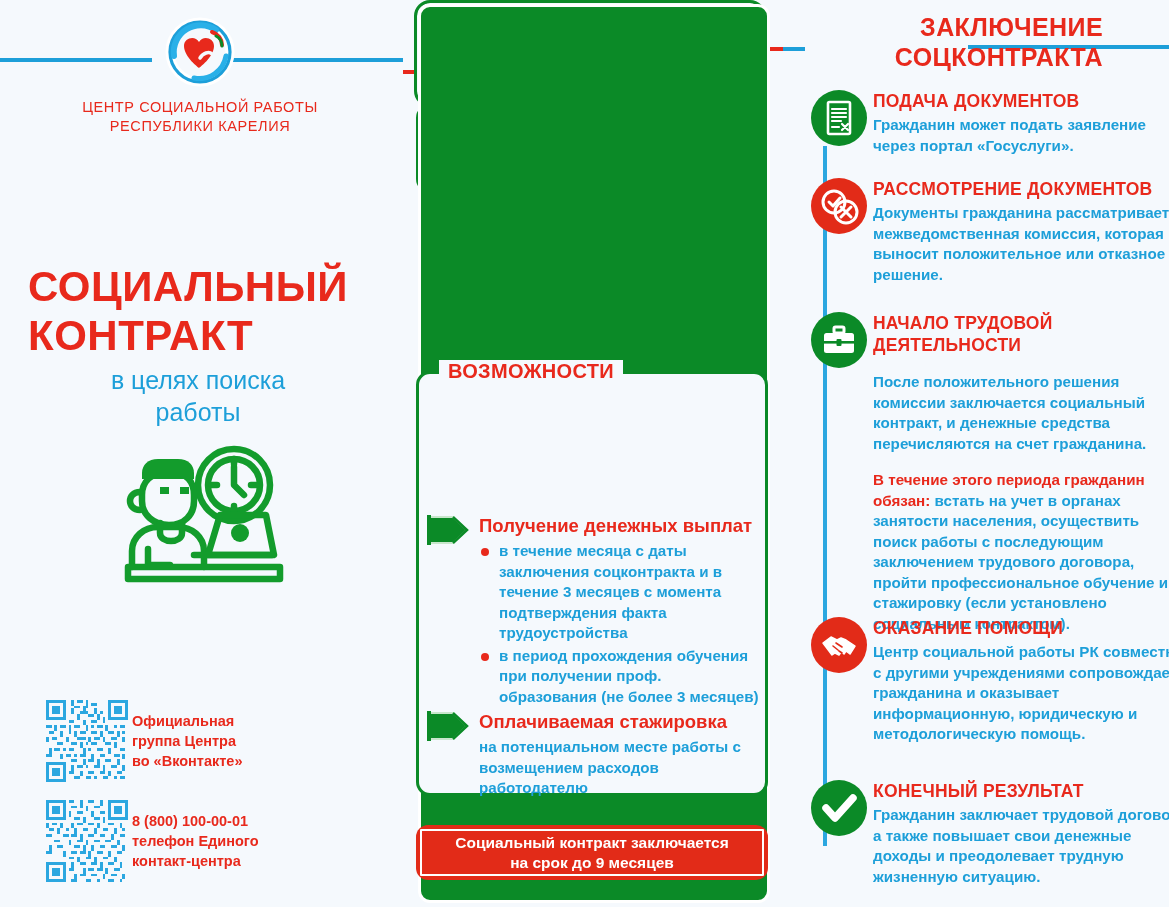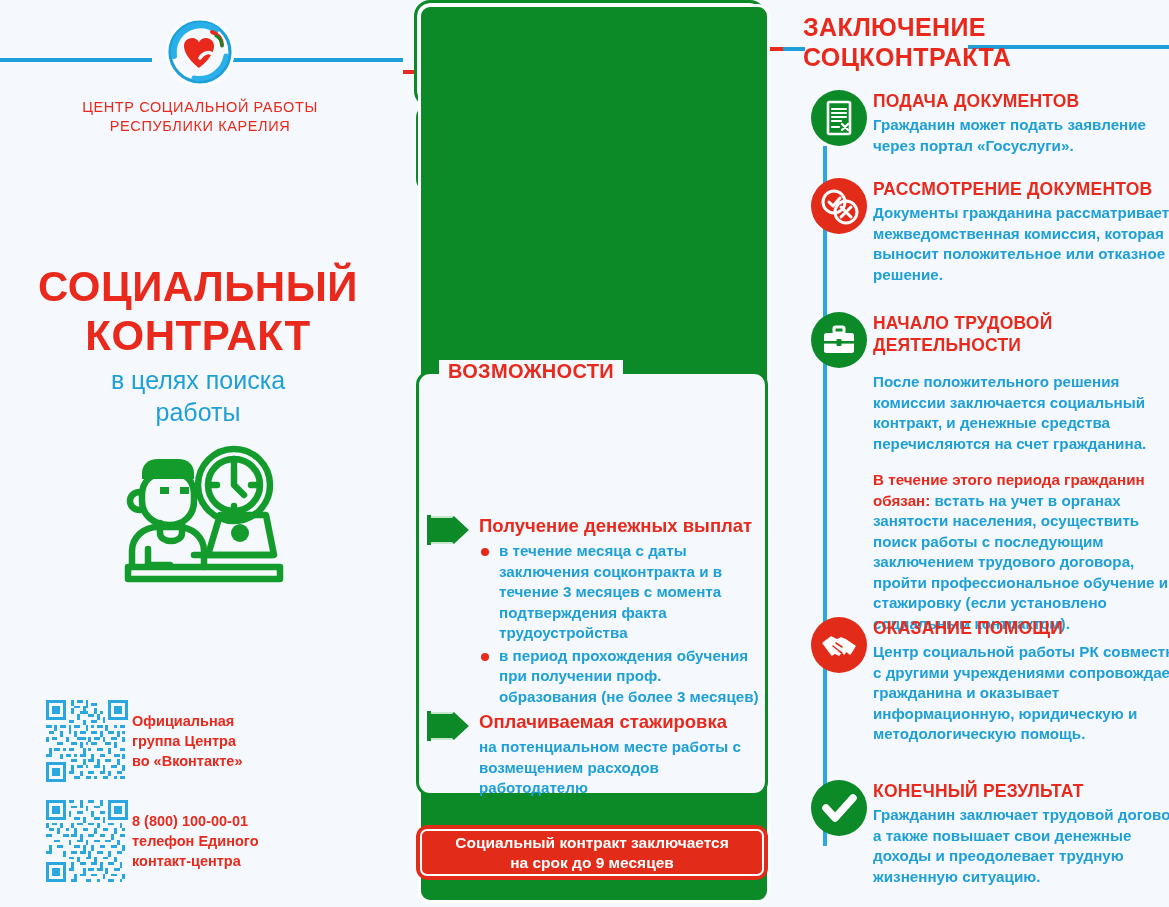--- a/index.html
+++ b/index.html
@@ -23,24 +23,24 @@
   
   .logo-wrap { position: absolute; left: 40px; top: 16px; width: 320px; text-align: center; }
   .logo-mark { width: 80px; height: 76px; margin: 0 auto; }
   .logo-text { margin-top: 6px; color: #e8291c; font-size: 14.5px; letter-spacing: 0.6px; line-height: 19px; }
 
   
   .hdr-mid { position: absolute; left: 423px; top: 28px; width: 340px; text-align: right; }
   .hdr-mid .l1 { color: #1d9fd9; font-size: 25px; font-weight: bold; letter-spacing: 0.4px; }
   .hdr-mid .l2 { color: #e8291c; font-size: 17px; font-weight: bold; margin-top: 3px; }
   .hdr-right { position: absolute; left: 803px; top: 12px; width: 300px; }
-  .hdr-right .l1, .hdr-right .l2 { color: #e8291c; font-size: 25px; font-weight: bold; line-height: 30px; letter-spacing: 0.4px; }
+  .hdr-right .l1, .hdr-right .l2 { color: #e8291c; font-size: 25px; font-weight: bold; line-height: 30px; letter-spacing: 0.4px; text-align: right; }
 
   
-  .big-title { position: absolute; left: 28px; top: 262px; width: 340px; text-align: center;
+  .big-title { position: absolute; left: 28px; top: 262px; width: 340px; 
                color: #e8291c; font-size: 42px; font-weight: bold; line-height: 49px; letter-spacing: 0.5px; }
   .sub-title { position: absolute; left: 28px; top: 364px; width: 340px; text-align: center;
                color: #1d9fd9; font-size: 25px; line-height: 32px; }
   .illus { position: absolute; left: 112px; top: 437px; width: 180px; height: 160px; }
 
   .qr-row { position: absolute; display: flex; align-items: center; gap: 4px; }
   .qr-row.r1 { left: 46px; top: 700px; }
   .qr-row.r2 { left: 46px; top: 800px; }
   .qr { width: 82px; height: 82px; flex: none; }
   .qr-cap { color: #e8291c; font-size: 14.5px; font-weight: bold; line-height: 20px; }
@@ -84,21 +84,21 @@
 
   #opt1 { position: absolute; left: 10px; top: 28px; width: 330px; }
   #opt2 { position: absolute; left: 10px; top: 140px; width: 330px; }
   #opt3 { position: absolute; left: 10px; top: 336px; width: 330px; }
 
   #card-term {
     position: absolute; left: 2px; top: 825px; width: 352px; height: 55px;
     background: #e22b18; border-radius: 12px;
   }
   #card-term .inner {
-    position: absolute; inset: 4px; border: 2.5px solid #fff; border-radius: 7px;
+    position: absolute; inset: 4px; border: 2.5px solid #fff; border-radius: 1px;
     display: flex; align-items: center; justify-content: center;
   }
   #card-term .txt { color: #fff; font-size: 15.5px; font-weight: bold; line-height: 20px; text-align: center; }
 
   
   .right { position: absolute; left: 795px; top: 90px; width: 374px; height: 817px; }
   .timeline-line { position: absolute; left: 28px; top: 56px; width: 4px; background: #2ba7e0; }
   .step { position: absolute; left: 16px; width: 374px; }
   .step-badge { position: absolute; left: 0; top: 0; width: 56px; height: 56px; border-radius: 50%; }
   .step-badge svg { display: block; }

